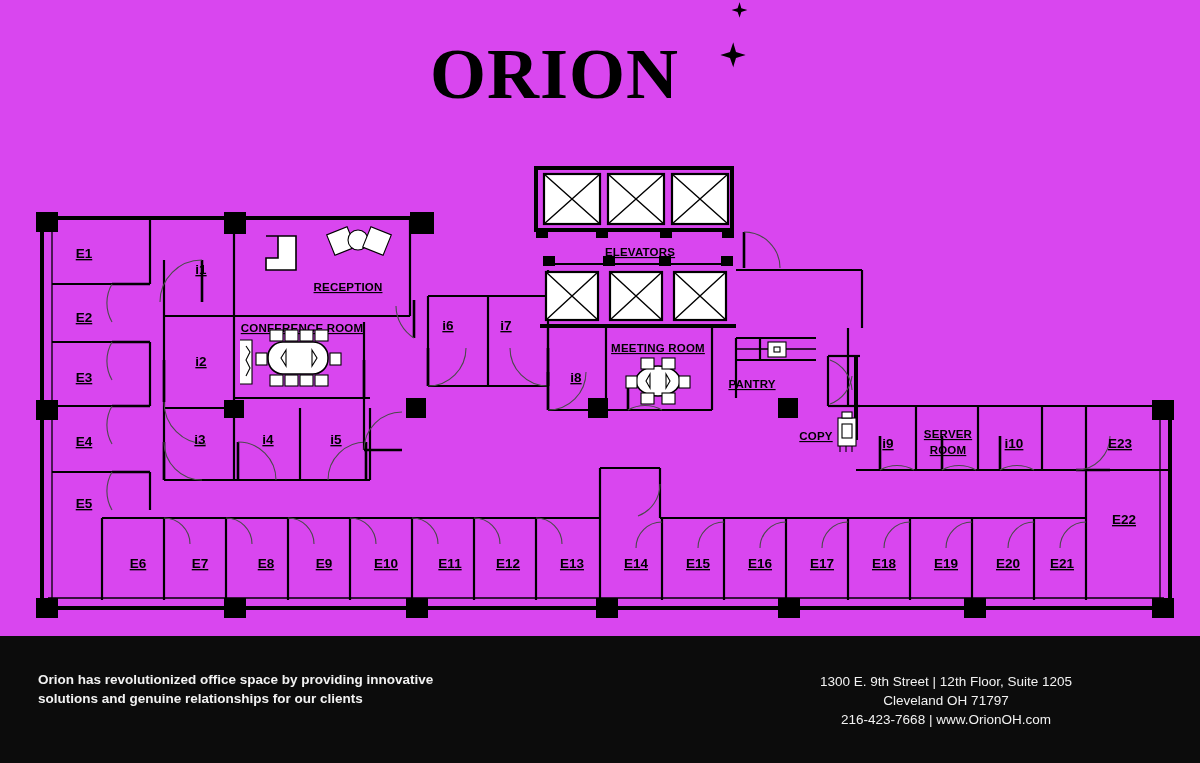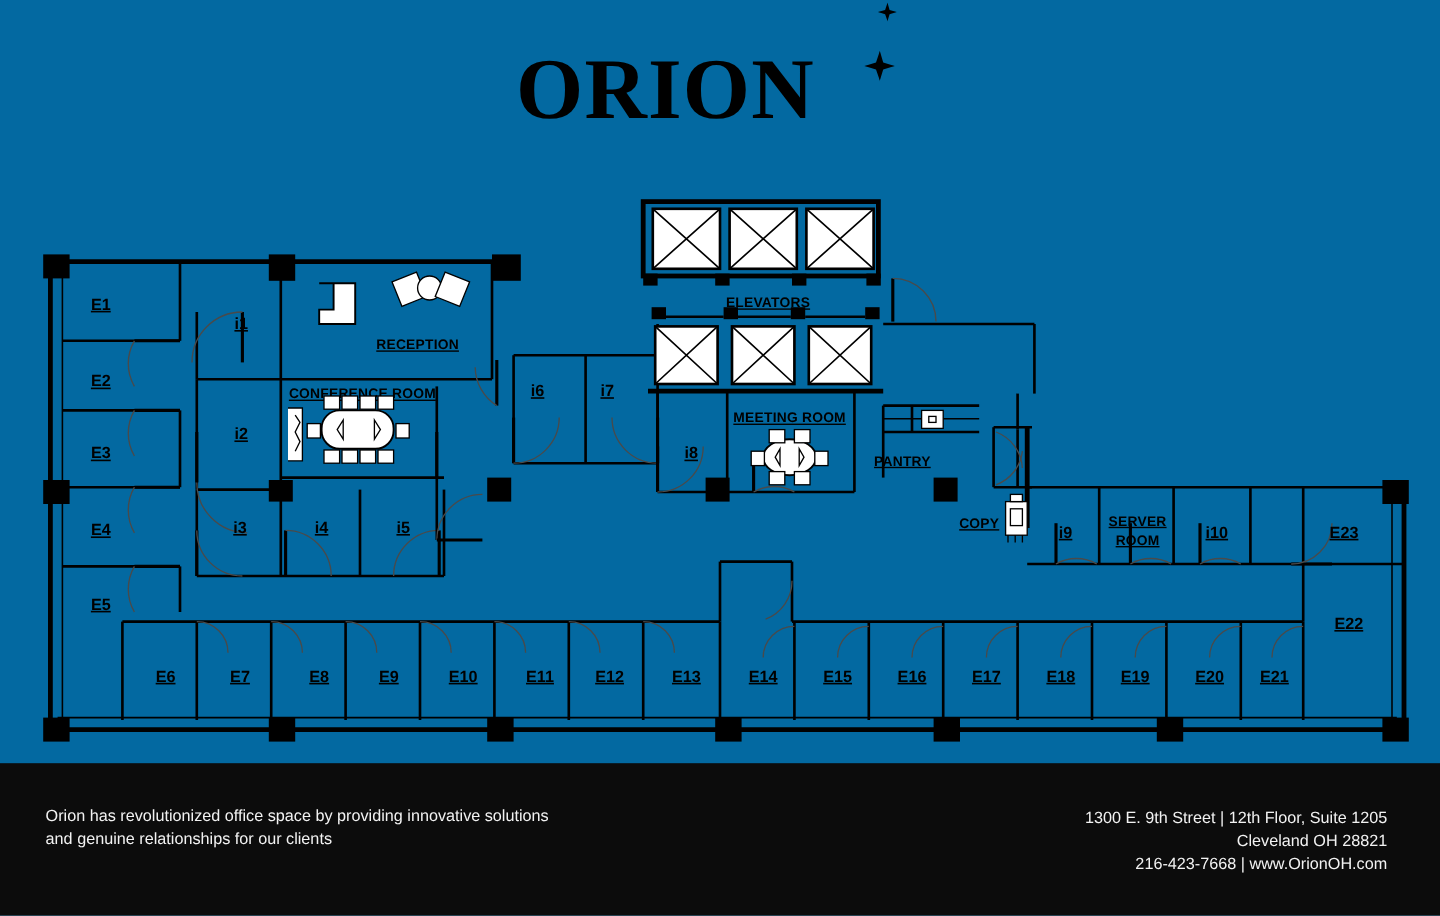--- a/index.html
+++ b/index.html
@@ -12,21 +12,21 @@
     width: 1200px;
     height: 763px;
     font-family: "Liberation Sans", sans-serif;
     overflow: hidden;
     position: relative;
   }
   .page {
     position: relative;
     width: 1200px;
     height: 763px;
-    background: #0369a1;
+    background: #d946ef;
   }
   
   .logo-area {
     position: absolute;
     left: 0;
     top: 0;
     width: 1200px;
     height: 150px;
   }
   .logo-word {
@@ -91,27 +91,28 @@
     color: #ffffff;
   }
   .footer-tagline {
     position: absolute;
     left: 38px;
     top: 34px;
     width: 430px;
     font-size: 13.5px;
     line-height: 19px;
     color: #f2f2f2;
+    font-weight: bold;
   }
   .footer-contact {
     position: absolute;
-    right: 44px;
+    right: 24px;
     top: 36px;
     width: 460px;
-    text-align: right;
+    text-align: center;
     font-size: 13.5px;
     line-height: 19px;
     color: #f2f2f2;
   }
   .footer-contact div { white-space: nowrap; }
 </style>
 </head>
 <body>
 
 <div class="page">
@@ -483,18 +484,18 @@
       <text class="rmlabel rm-e" x="1062" y="418">E21</text>
     </g>
 
   </svg>
   </div>
 
   <div class="footer">
     <div class="footer-tagline">Orion has revolutionized office space by providing innovative solutions and genuine relationships for our clients</div>
     <div class="footer-contact">
       <div>1300 E. 9th Street | 12th Floor, Suite 1205</div>
-      <div>Cleveland OH 28821</div>
+      <div>Cleveland OH 71797</div>
       <div>216-423-7668  |  www.OrionOH.com</div>
     </div>
   </div>
 
 </div>
 
 </body></html>

